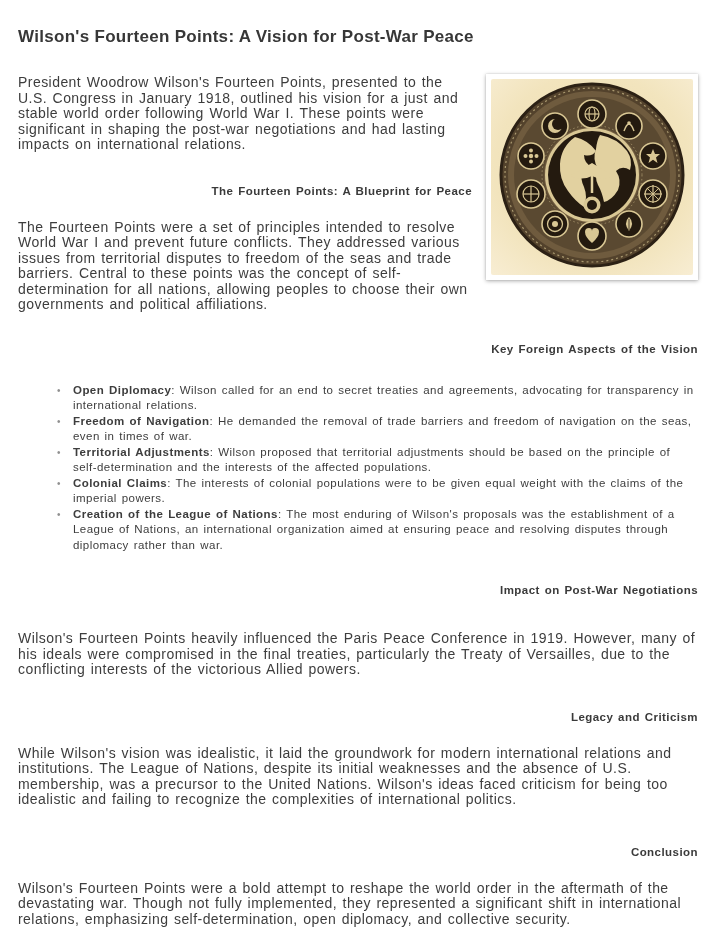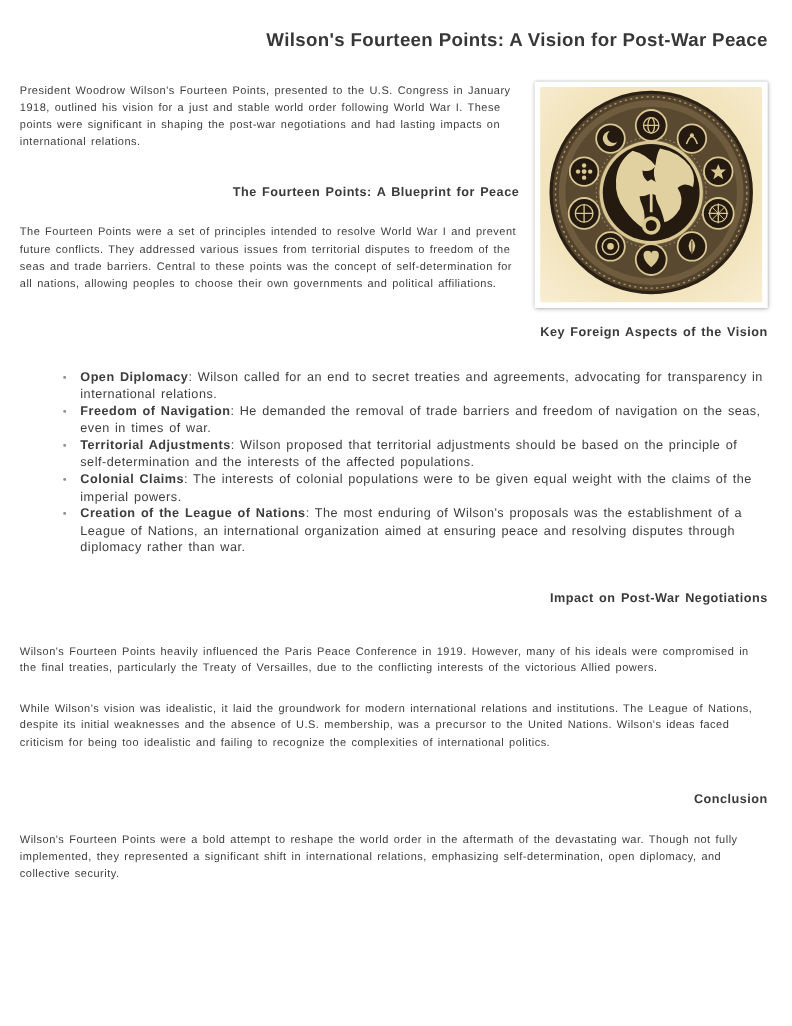--- a/index.html
+++ b/index.html
@@ -5,29 +5,29 @@
 <style>
   html,body{margin:0;padding:0;}
   body{
     width:720px;height:933px;overflow:hidden;background:#ffffff;
     font-family:"Liberation Sans","DejaVu Sans",sans-serif;color:#3d3d3d;
     -webkit-font-smoothing:antialiased;
   }
   .page{padding:26px 22px 0 18px;}
   .doc-title{
     font-size:17px;line-height:22px;font-weight:bold;color:#373737;
-    letter-spacing:0.3px;margin:0;text-align:right;
+    letter-spacing:0.3px;margin:0;
   }
   .figure{
     float:right;width:202px;height:196px;background:#ffffff;padding:5px;
     margin:26px 0 10px 14px;
     box-shadow:0 1px 4px rgba(0,0,0,0.33),0 0 1px rgba(0,0,0,0.18);
   }
   .figure svg{display:block;}
-  p{font-size:10px;line-height:15.5px;margin:0;letter-spacing:0.45px;word-spacing:1.2px;}
+  p{font-size:14px;line-height:15.5px;margin:0;letter-spacing:0.45px;word-spacing:1.2px;}
   .intro{margin-top:27px;}
   h2{font-size:11.5px;line-height:15px;font-weight:bold;color:#3a3a3a;
      letter-spacing:0.45px;word-spacing:1.2px;margin:0;text-align:right;}
   .h-s1{margin-top:31px;}
   .p-s1{margin-top:21px;}
   .h-s2{margin-top:29px;}
   .h-s3{margin-top:30px;clear:both;}
   .p-s3{margin-top:33px;}
   .h-s4{margin-top:32px;}
   .p-s4{margin-top:21px;}
@@ -153,18 +153,19 @@
     <li><span class="term">Open Diplomacy</span><span>: Wilson called for an end to secret treaties and agreements, advocating for transparency in international relations.</span></li>
     <li><span class="term">Freedom of Navigation</span><span>: He demanded the removal of trade barriers and freedom of navigation on the seas, even in times of war.</span></li>
     <li><span class="term">Territorial Adjustments</span><span>: Wilson proposed that territorial adjustments should be based on the principle of self-determination and the interests of the affected populations.</span></li>
     <li><span class="term">Colonial Claims</span><span>: The interests of colonial populations were to be given equal weight with the claims of the imperial powers.</span></li>
     <li><span class="term">Creation of the League of Nations</span><span>: The most enduring of Wilson's proposals was the establishment of a League of Nations, an international organization aimed at ensuring peace and resolving disputes through diplomacy rather than war.</span></li>
   </ul>
 
   <h2 class="h-s3">Impact on Post-War Negotiations</h2>
   <p class="p-s3">Wilson's Fourteen Points heavily influenced the Paris Peace Conference in 1919. However, many of his ideals were compromised in the final treaties, particularly the Treaty of Versailles, due to the conflicting interests of the victorious Allied powers.</p>
 
+  <h2 class="h-s4">Legacy and Criticism</h2>
   <p class="p-s4">While Wilson's vision was idealistic, it laid the groundwork for modern international relations and institutions. The League of Nations, despite its initial weaknesses and the absence of U.S. membership, was a precursor to the United Nations. Wilson's ideas faced criticism for being too idealistic and failing to recognize the complexities of international politics.</p>
 
   <h2 class="h-s5">Conclusion</h2>
   <p class="p-s5">Wilson's Fourteen Points were a bold attempt to reshape the world order in the aftermath of the devastating war. Though not fully implemented, they represented a significant shift in international relations, emphasizing self-determination, open diplomacy, and collective security.</p>
 
 </div>
 
 </body></html>

